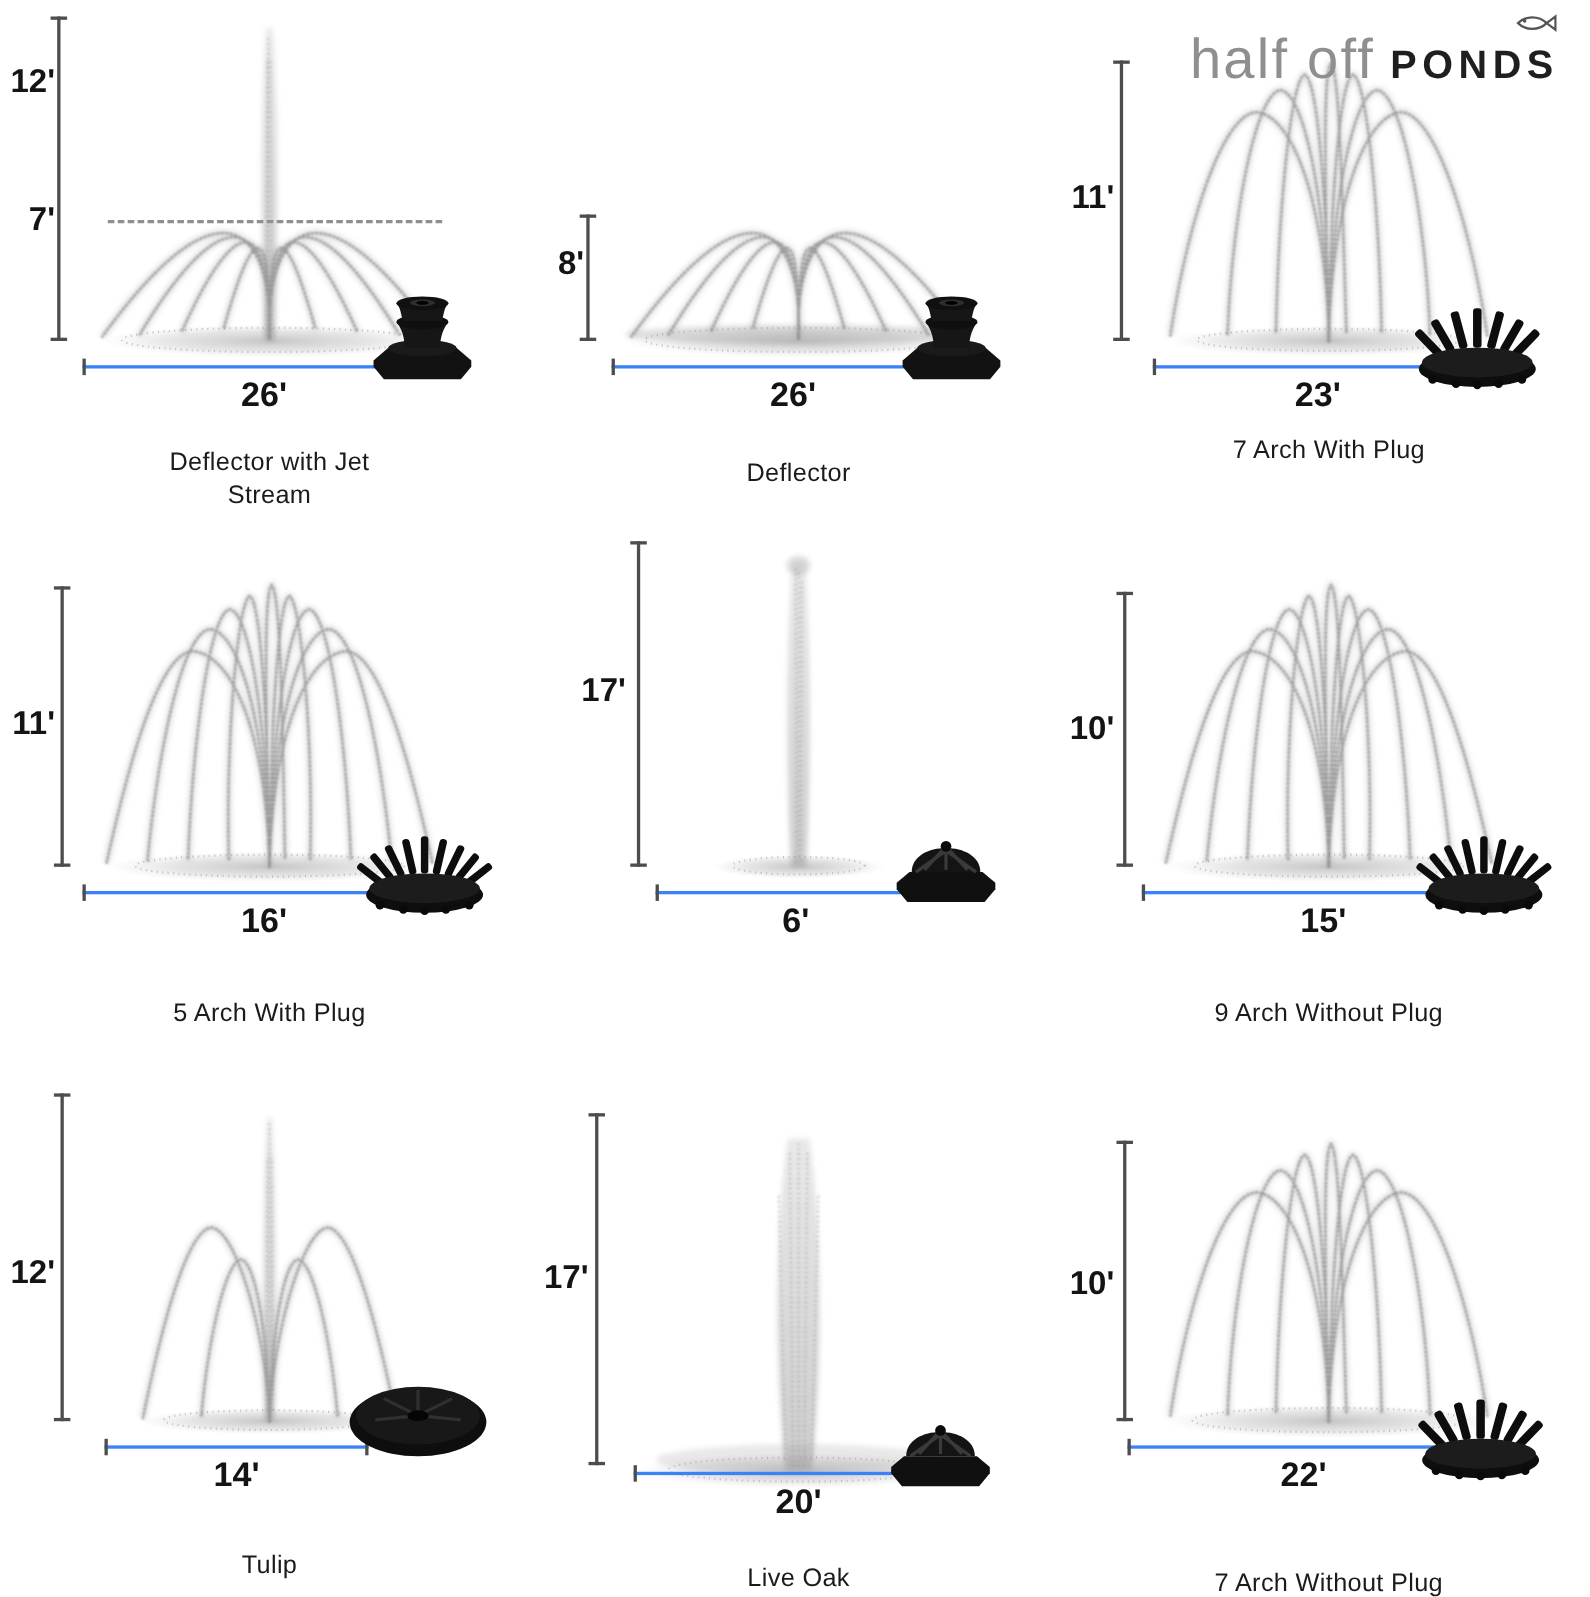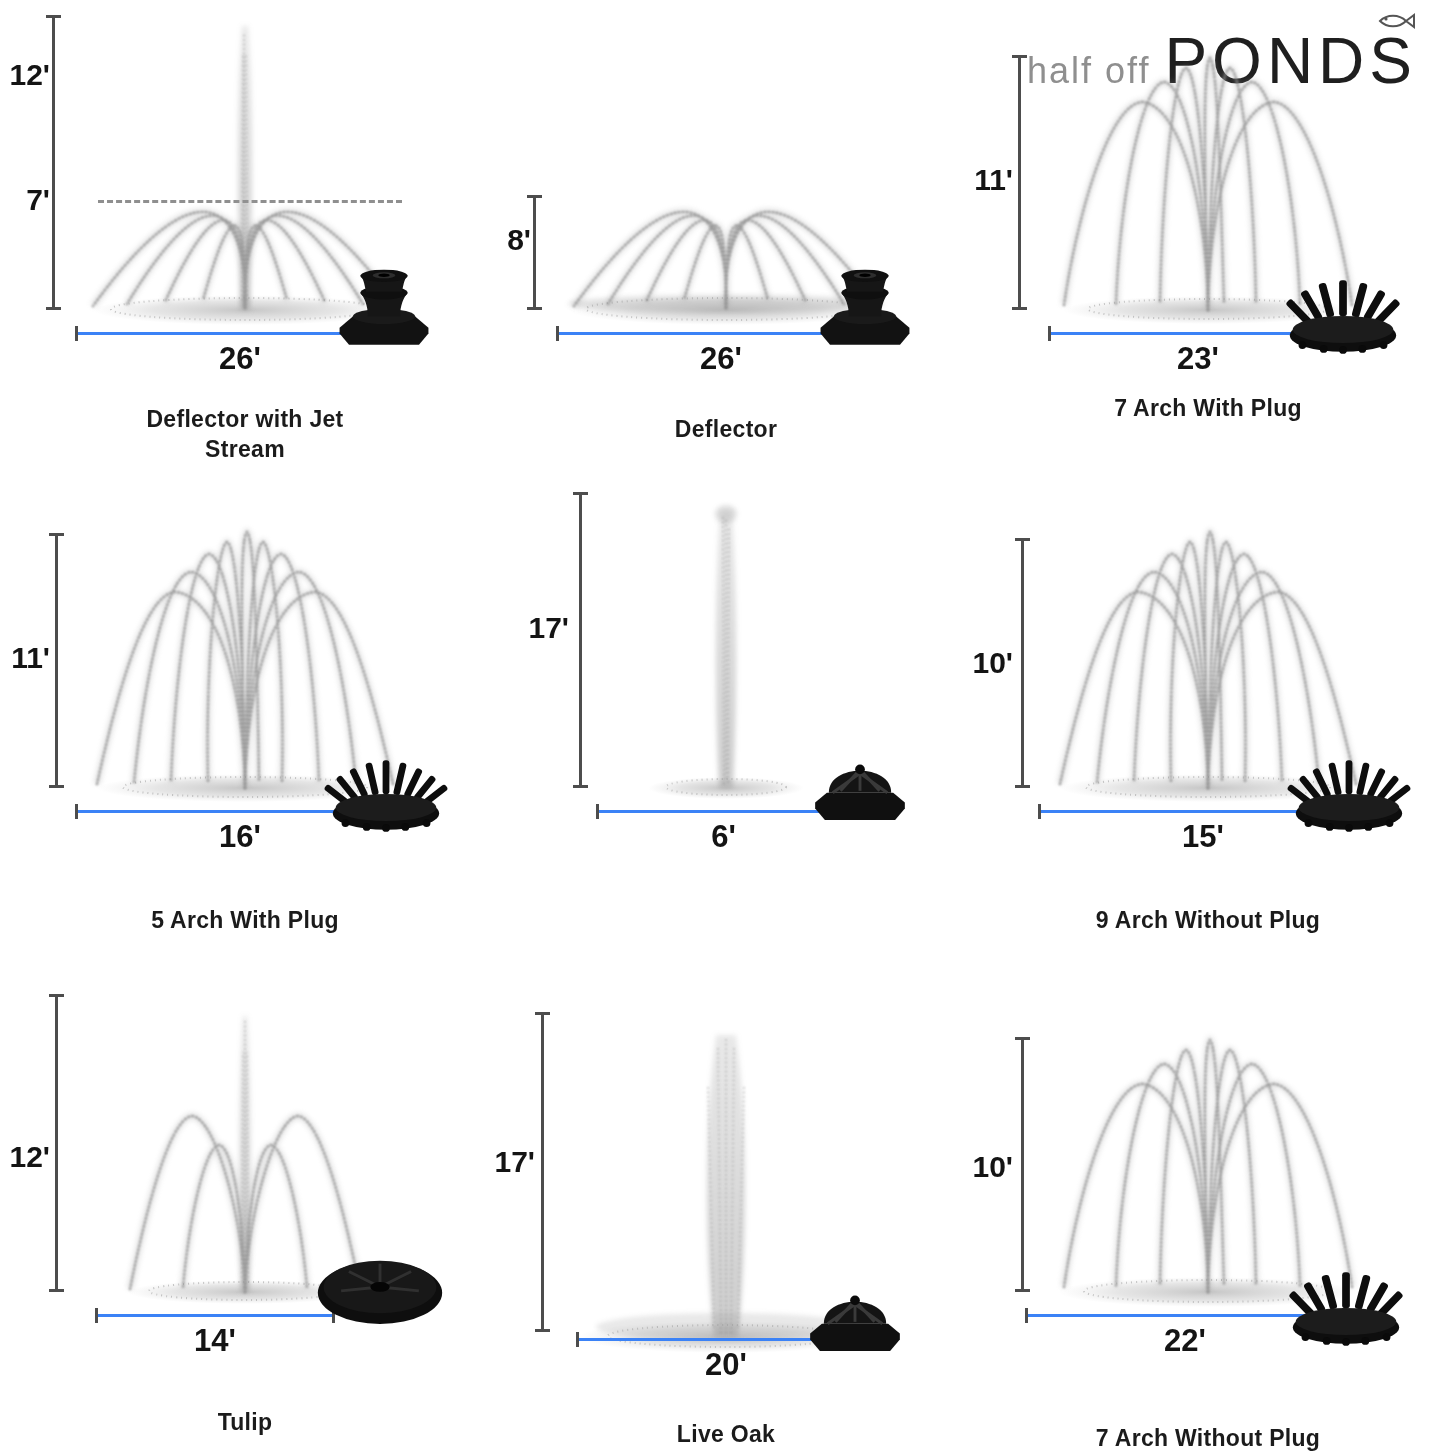--- a/index.html
+++ b/index.html
@@ -9,32 +9,32 @@
   .spray,.nozzle{position:absolute;overflow:visible}
   .vline{position:absolute;width:3px;background:#4d4d4d}
   .vline::before,.vline::after{content:"";position:absolute;left:-6px;width:15px;height:3px;background:#4d4d4d}
   .vline::before{top:0}.vline::after{bottom:0}
   .hline{position:absolute;height:3px;background:#3b82f6}
   .hline::before,.hline::after{content:"";position:absolute;top:-6px;width:3px;height:15px;background:#4d4d4d}
   .hline::before{left:0}.hline::after{right:0}
   .vlabel{position:absolute;font-size:30px;font-weight:bold;color:#141414;width:52px;text-align:right;line-height:1;left:-2px}
   .wlabel{position:absolute;top:9px;left:50%;transform:translateX(-50%);font-size:31px;font-weight:bold;color:#141414;white-space:nowrap}
   .dash{position:absolute;border-top:3px dashed #8f8f8f}
-  .name{position:absolute;left:70px;width:350px;text-align:center;font-size:23px;font-weight:bold;color:#1b1b1b;line-height:1.3;letter-spacing:.3px}
+  .name{position:absolute;left:70px;width:350px;text-align:center;font-size:23px;font-weight:normal;color:#1b1b1b;line-height:1.3;letter-spacing:.3px}
   
   use.p1{stroke:#8c8c8c;stroke-width:2.4;fill:none;stroke-dasharray:1 3;stroke-linecap:round;opacity:.85;filter:url(#b1)}
   use.p2{stroke:#9a9a9a;stroke-width:7;fill:none;opacity:.25;filter:url(#b2)}
   .ring{fill:none;stroke:#9a9a9a;stroke-width:2;stroke-dasharray:1 4;opacity:.55}
   .dots{stroke:#8a8a8a;stroke-width:2;stroke-dasharray:1 3.5;opacity:.75;fill:none;filter:url(#b1)}
   
   .header{position:absolute;top:10px;right:28px;text-align:right}
   .fish{position:absolute;top:0;right:0}
   .logo-line{margin-top:14px;white-space:nowrap}
-  .l1{font-size:36px;color:#8f8f8f;letter-spacing:2px;margin-right:14px}
-  .l2{font-size:64px;font-weight:400;color:#1f1f1f;letter-spacing:5px}
+  .l1{font-size:51px;color:#8f8f8f;letter-spacing:2px;margin-right:14px}
+  .l2{font-size:36px;font-weight:700;color:#1f1f1f;letter-spacing:5px}
   .tagline{font-size:21px;color:#9a9a9a;letter-spacing:3.2px;margin-top:4px}
 </style>
 </head>
 <body>
 
 <svg width="0" height="0" style="position:absolute" aria-hidden="true">
 <defs>
   <filter id="b1" x="-30%" y="-30%" width="160%" height="160%">
         <feGaussianBlur stdDeviation="1"></feGaussianBlur>
       </filter>

